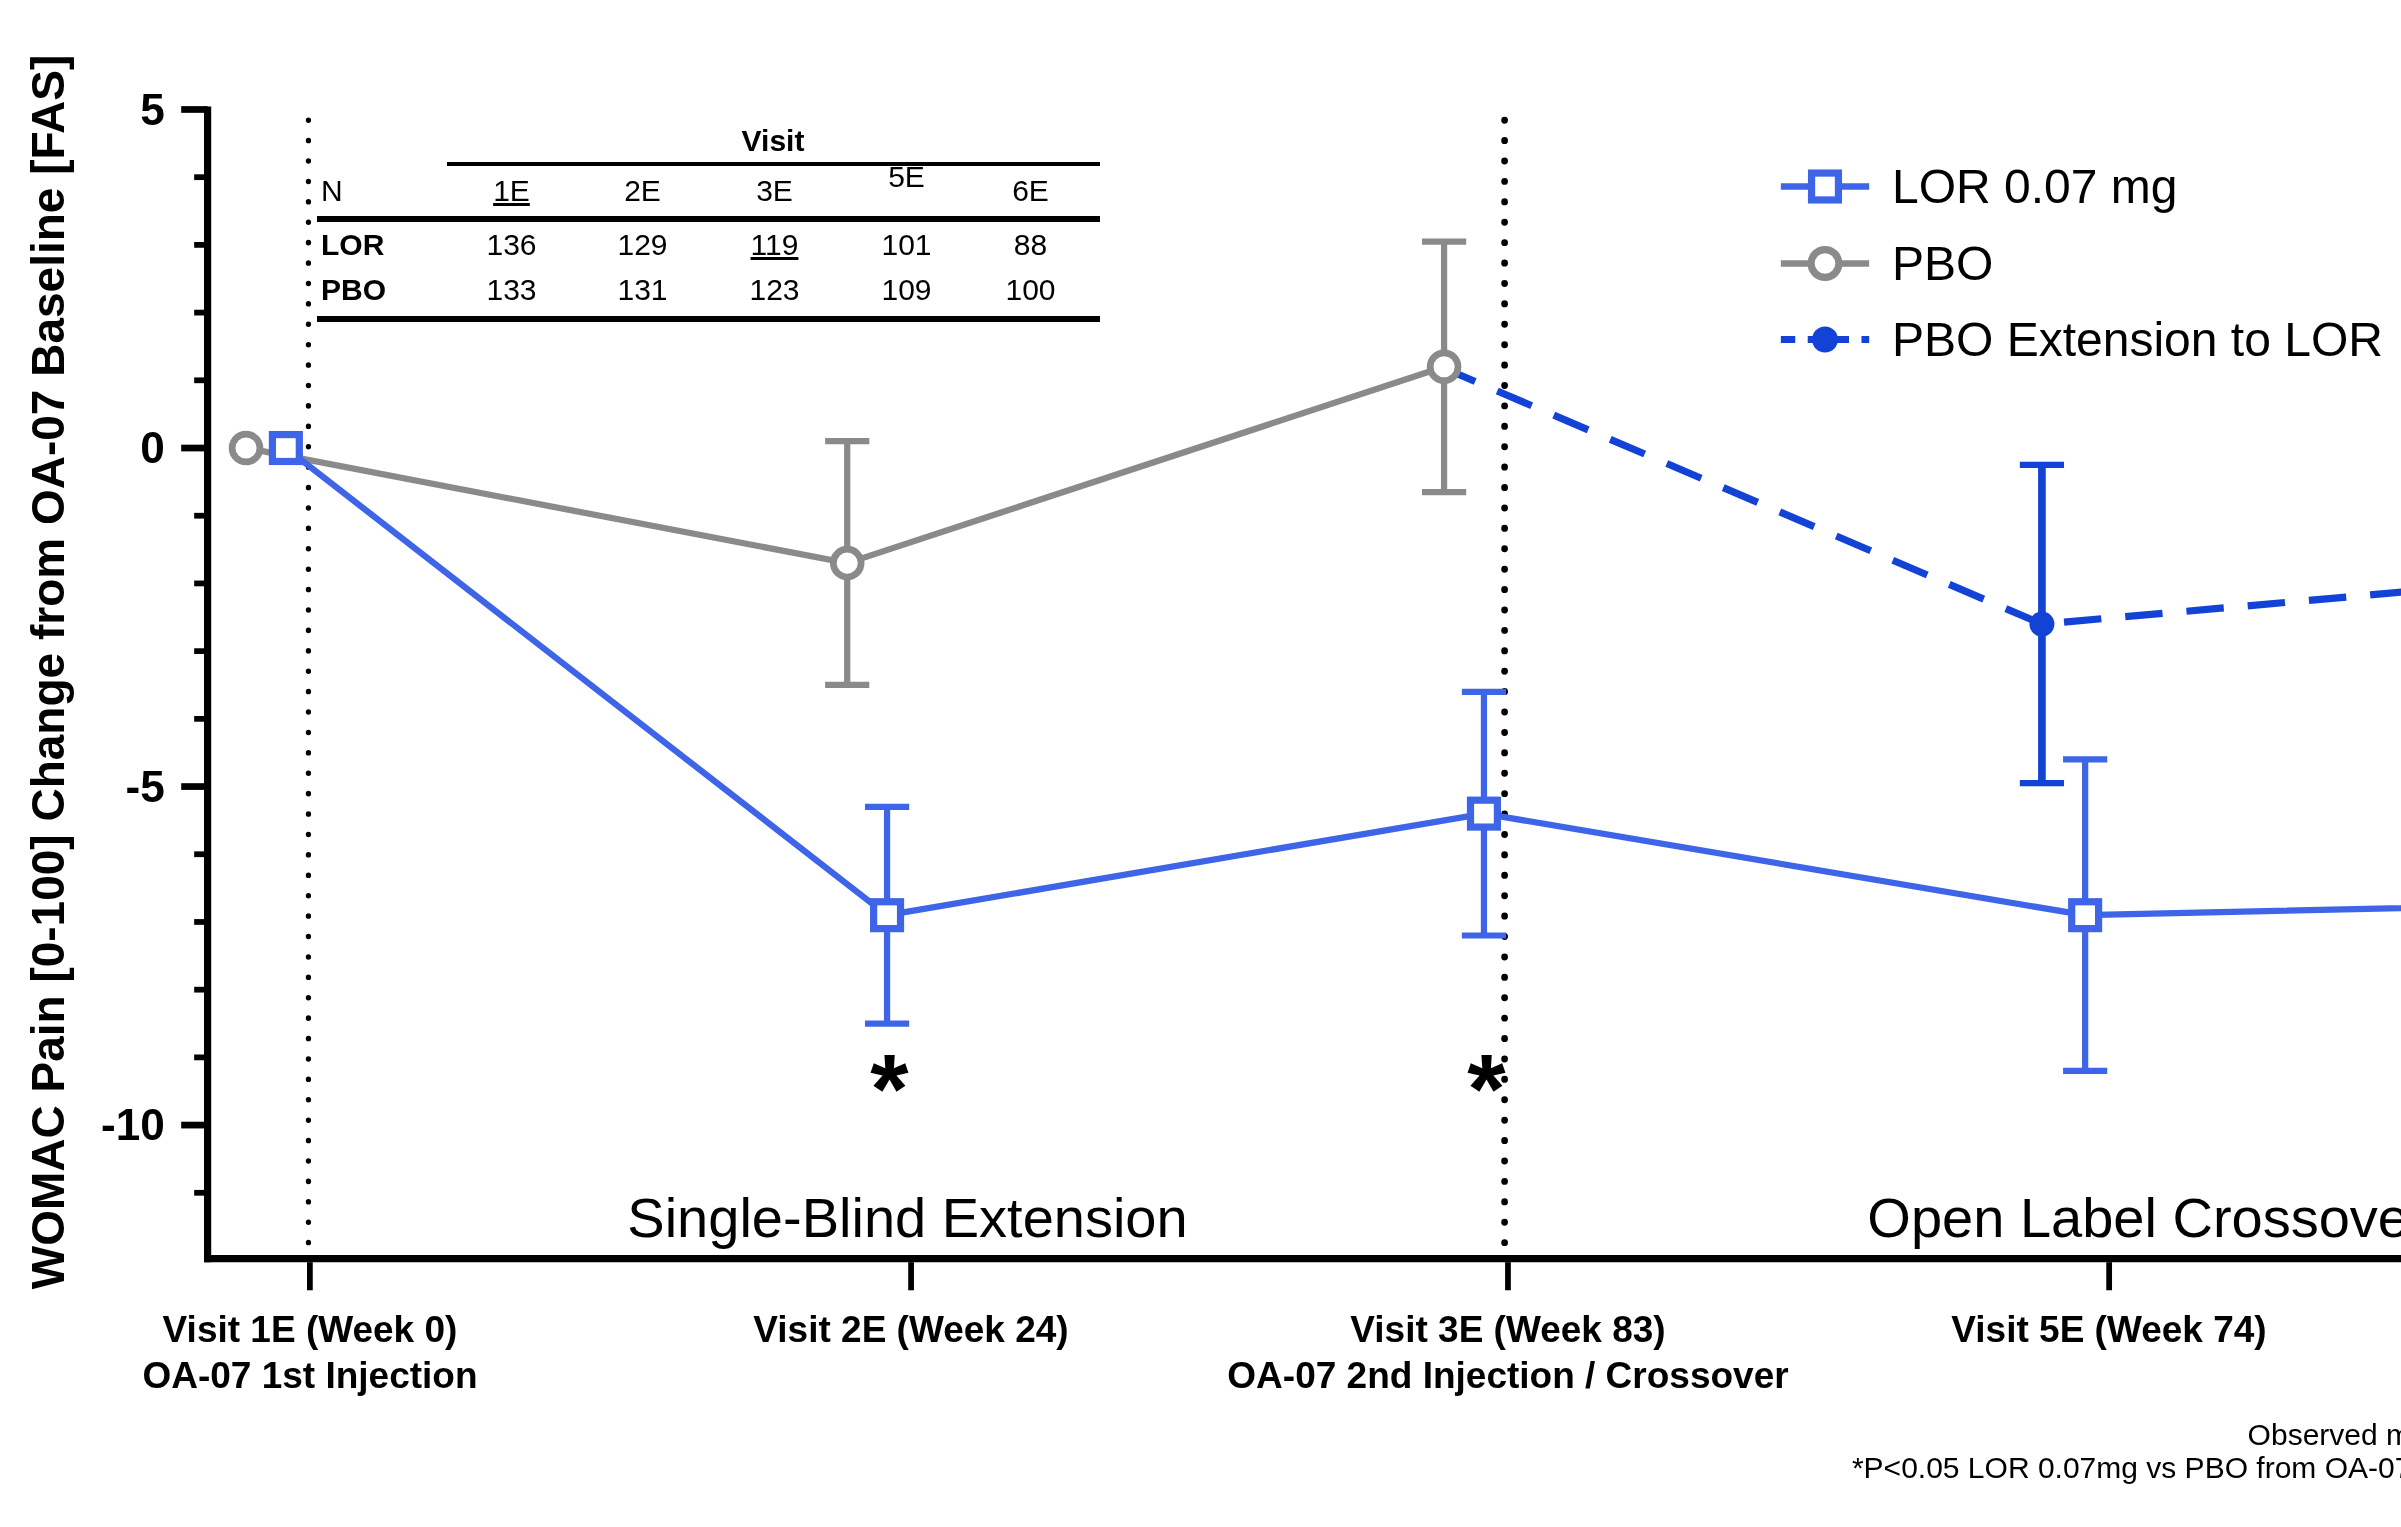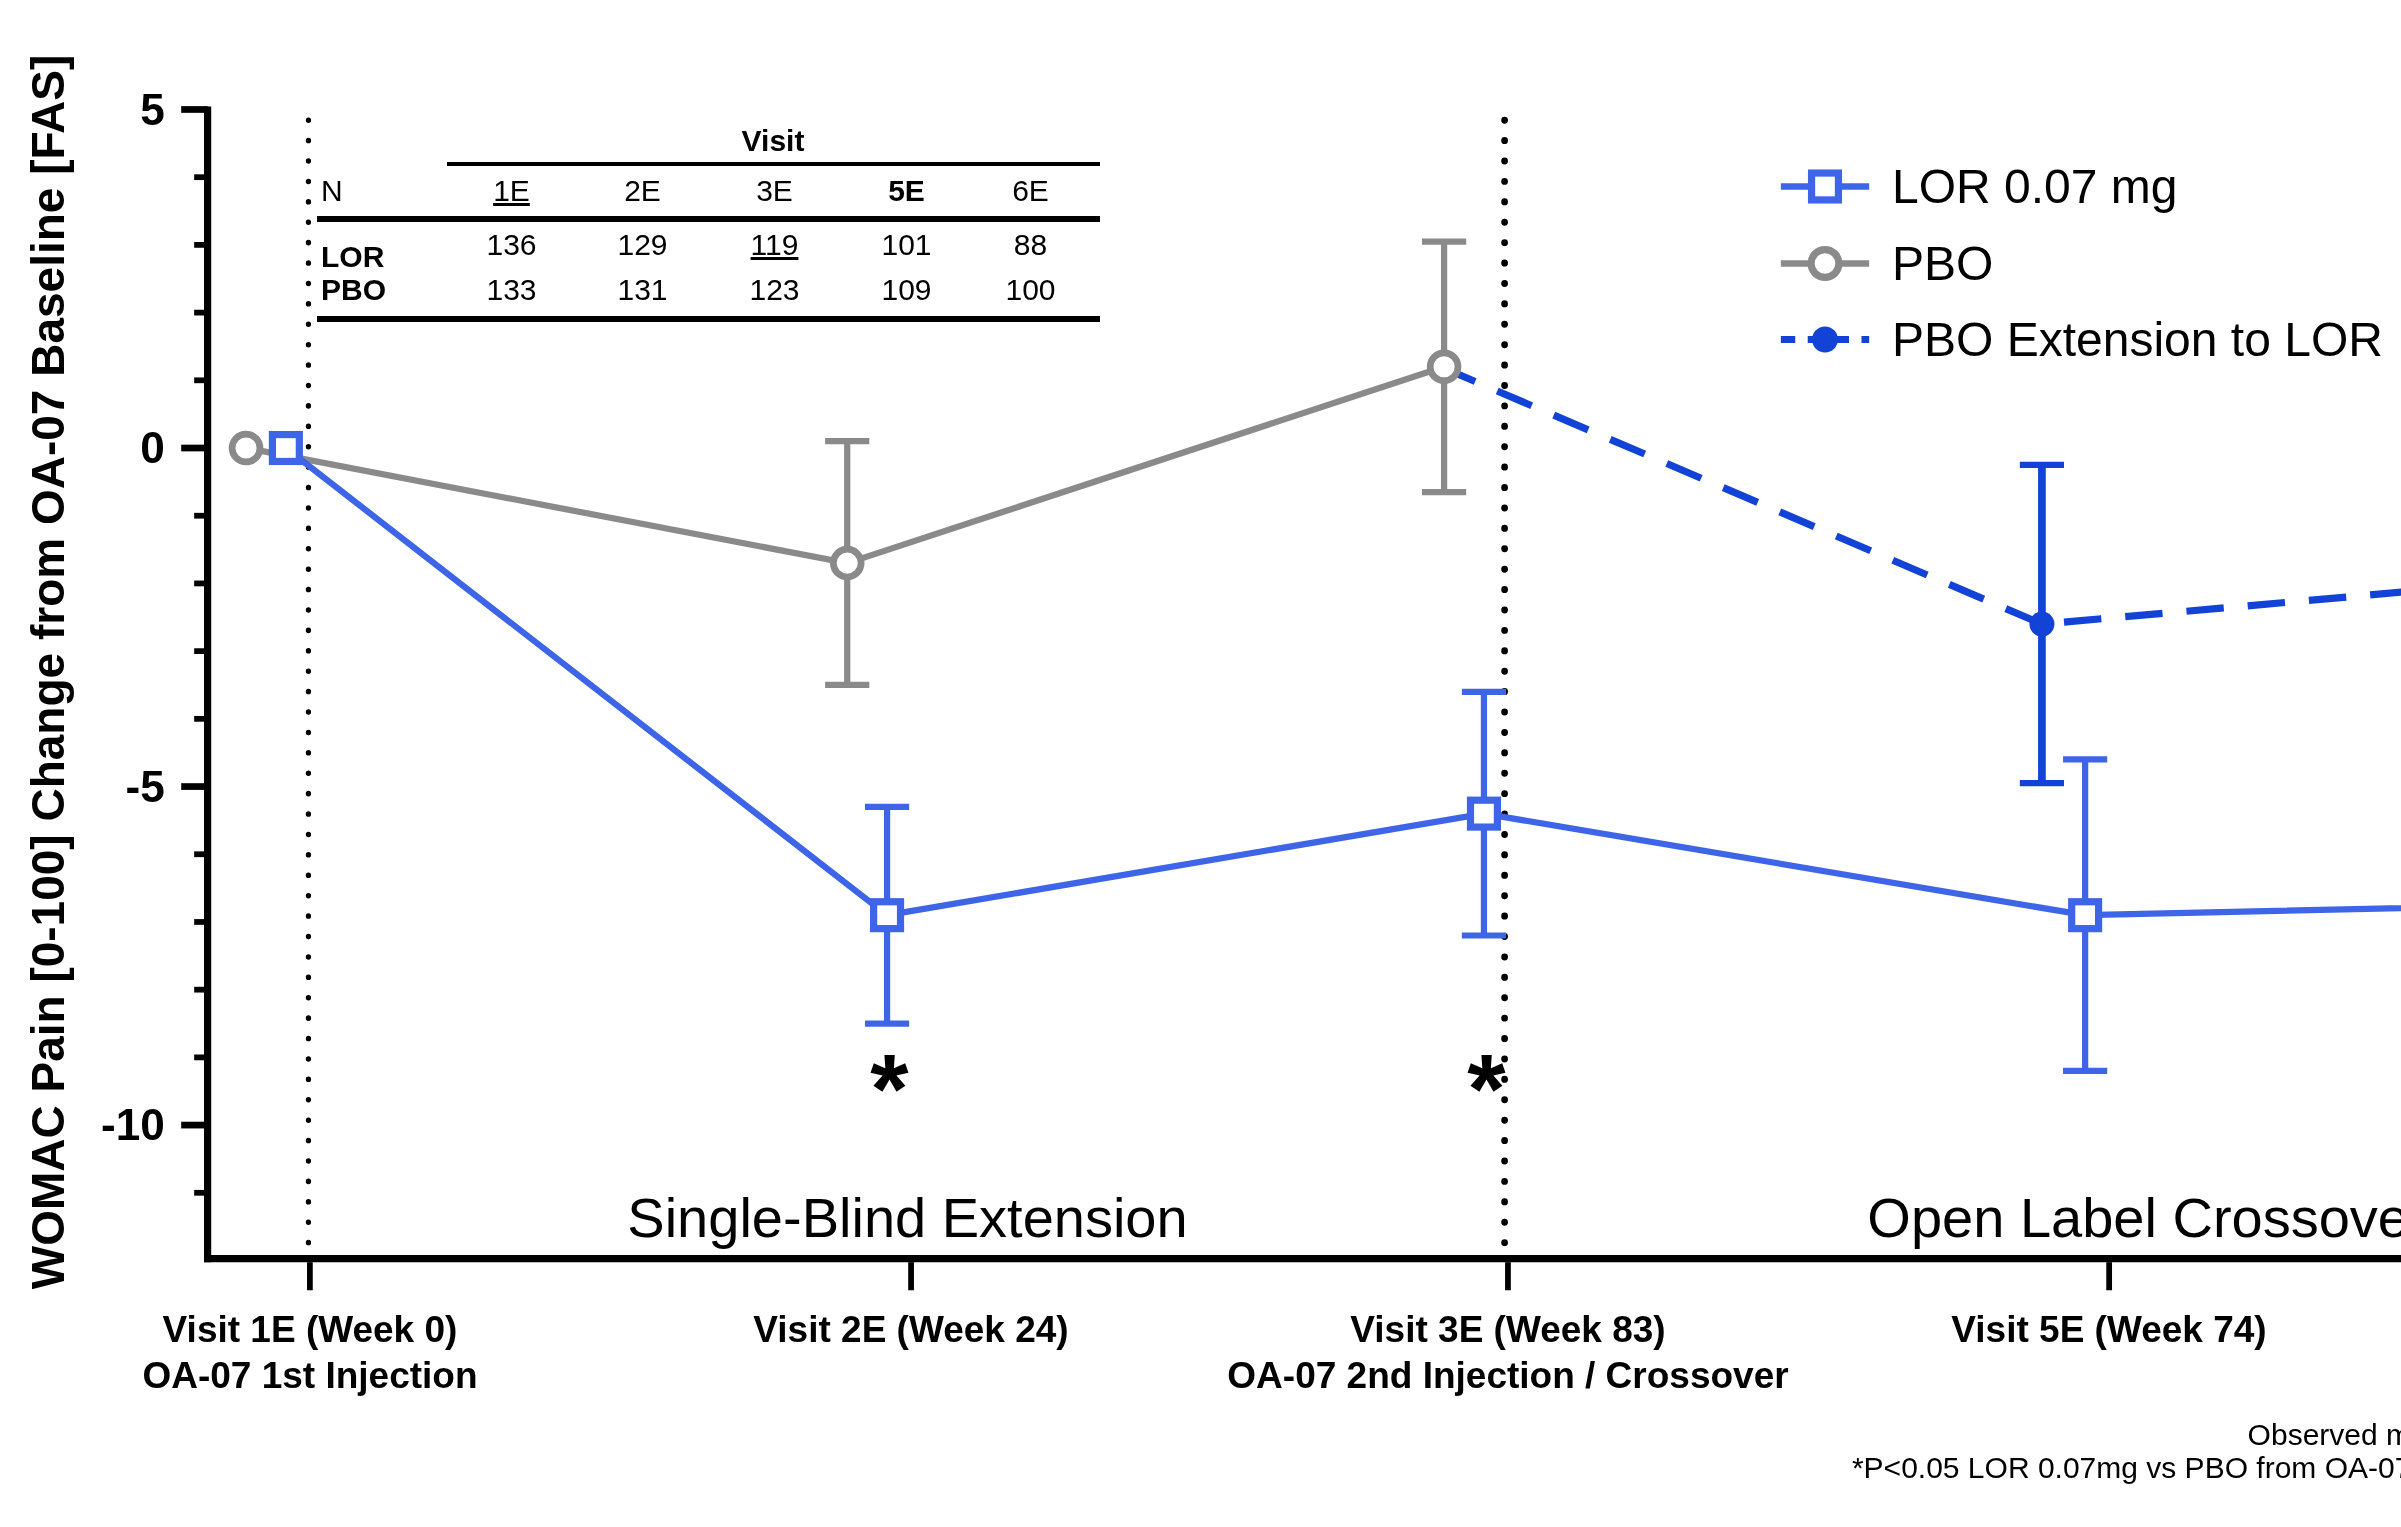--- a/index.html
+++ b/index.html
@@ -105,24 +105,24 @@
     </svg>
 
   <div class="abs y-title">WOMAC Pain [0-100] Change from OA-07 Baseline [FAS]</div>
 
   <div class="abs tbl-text bold tbl-center" style="left:677px;top:124px;width:192px;">Visit</div>
   <div class="abs tbl-rule" style="left:447px;top:162px;width:653px;height:3.8px;"></div>
   <div class="abs tbl-text" style="left:321px;top:174px;">N</div>
   <div class="abs tbl-text tbl-center" style="left:454px;top:174px;width:115px;text-decoration:underline;">1E</div>
   <div class="abs tbl-text tbl-center" style="left:585px;top:174px;width:115px;">2E</div>
   <div class="abs tbl-text tbl-center" style="left:717px;top:174px;width:115px;">3E</div>
-  <div class="abs tbl-text tbl-center" style="left:849px;top:174px;width:115px;font-weight:bold;">5E</div>
+  <div class="abs tbl-text tbl-center" style="left:849px;top:160px;width:115px;">5E</div>
   <div class="abs tbl-text tbl-center" style="left:973px;top:174px;width:115px;">6E</div>
   <div class="abs tbl-rule" style="left:317px;top:216px;width:783px;height:5.8px;"></div>
-  <div class="abs tbl-text bold" style="left:321px;top:228px;margin-top:12px;">LOR</div>
+  <div class="abs tbl-text bold" style="left:321px;top:228px;">LOR</div>
   <div class="abs tbl-text tbl-center" style="left:454px;top:228px;width:115px;">136</div>
   <div class="abs tbl-text tbl-center" style="left:585px;top:228px;width:115px;">129</div>
   <div class="abs tbl-text tbl-center" style="left:717px;top:228px;width:115px;text-decoration:underline;">119</div>
   <div class="abs tbl-text tbl-center" style="left:849px;top:228px;width:115px;">101</div>
   <div class="abs tbl-text tbl-center" style="left:973px;top:228px;width:115px;">88</div>
   <div class="abs tbl-text bold" style="left:321px;top:273px;">PBO</div>
   <div class="abs tbl-text tbl-center" style="left:454px;top:273px;width:115px;">133</div>
   <div class="abs tbl-text tbl-center" style="left:585px;top:273px;width:115px;">131</div>
   <div class="abs tbl-text tbl-center" style="left:717px;top:273px;width:115px;">123</div>
   <div class="abs tbl-text tbl-center" style="left:849px;top:273px;width:115px;">109</div>

